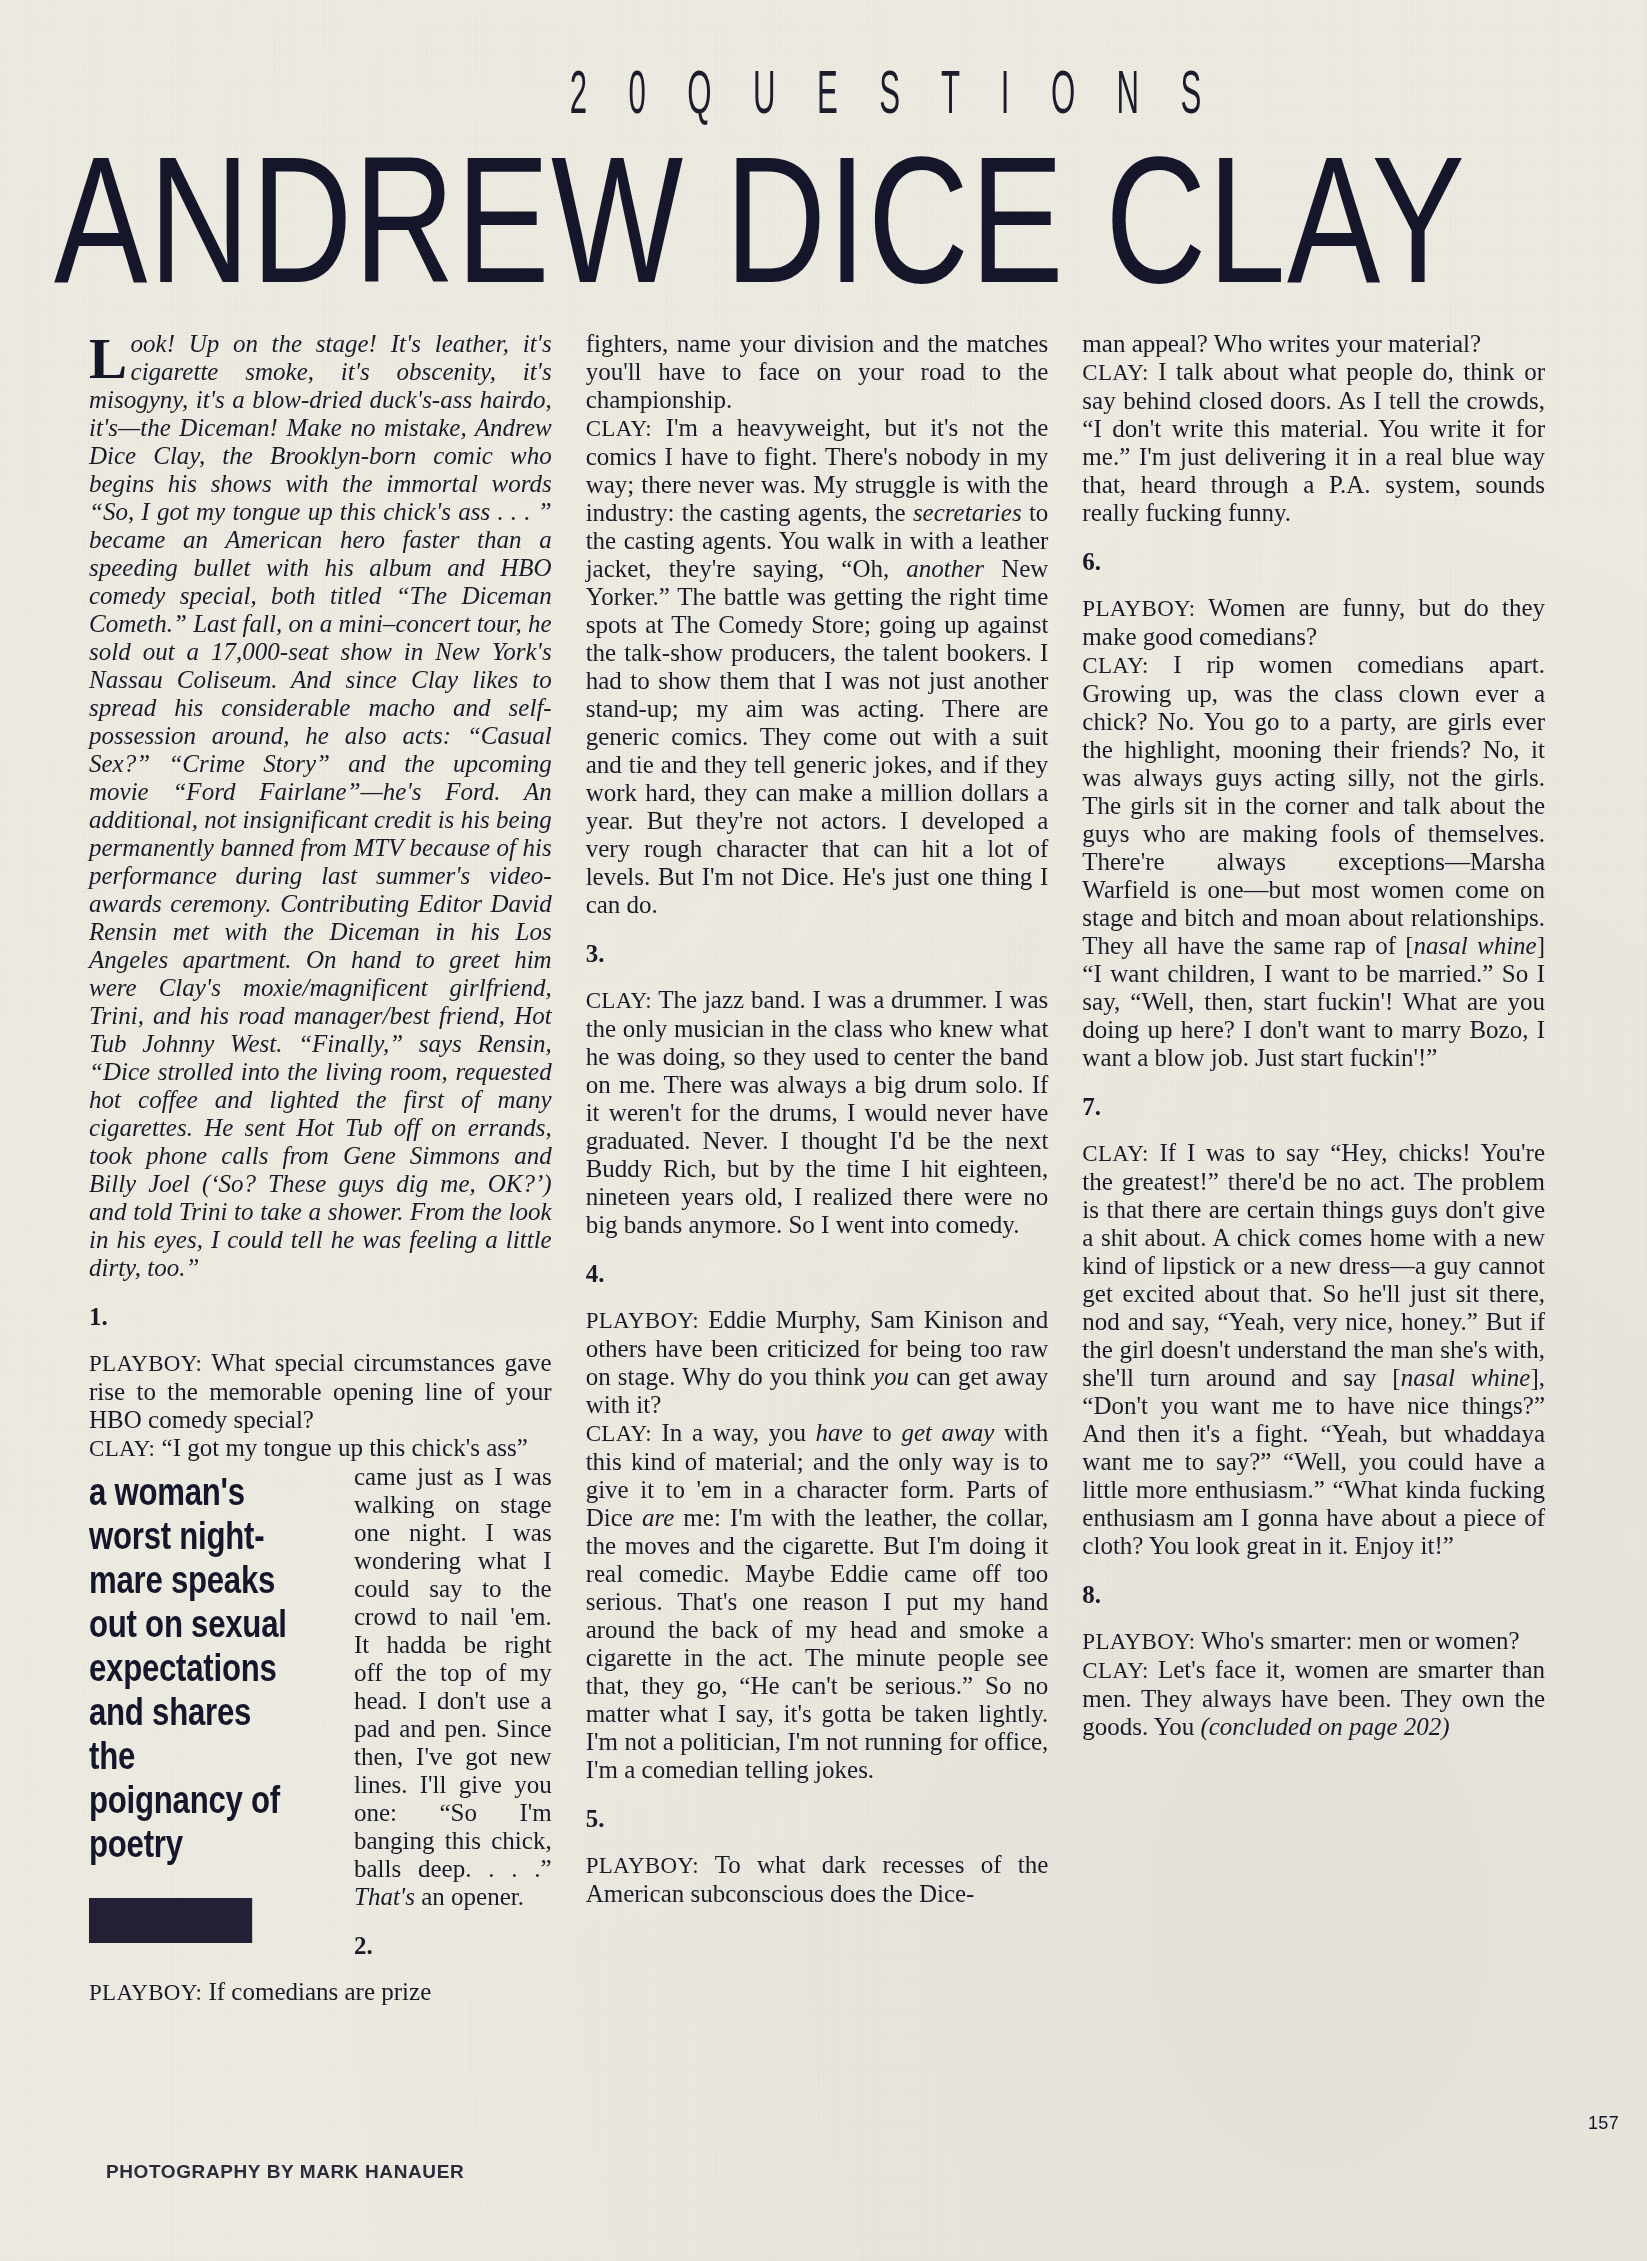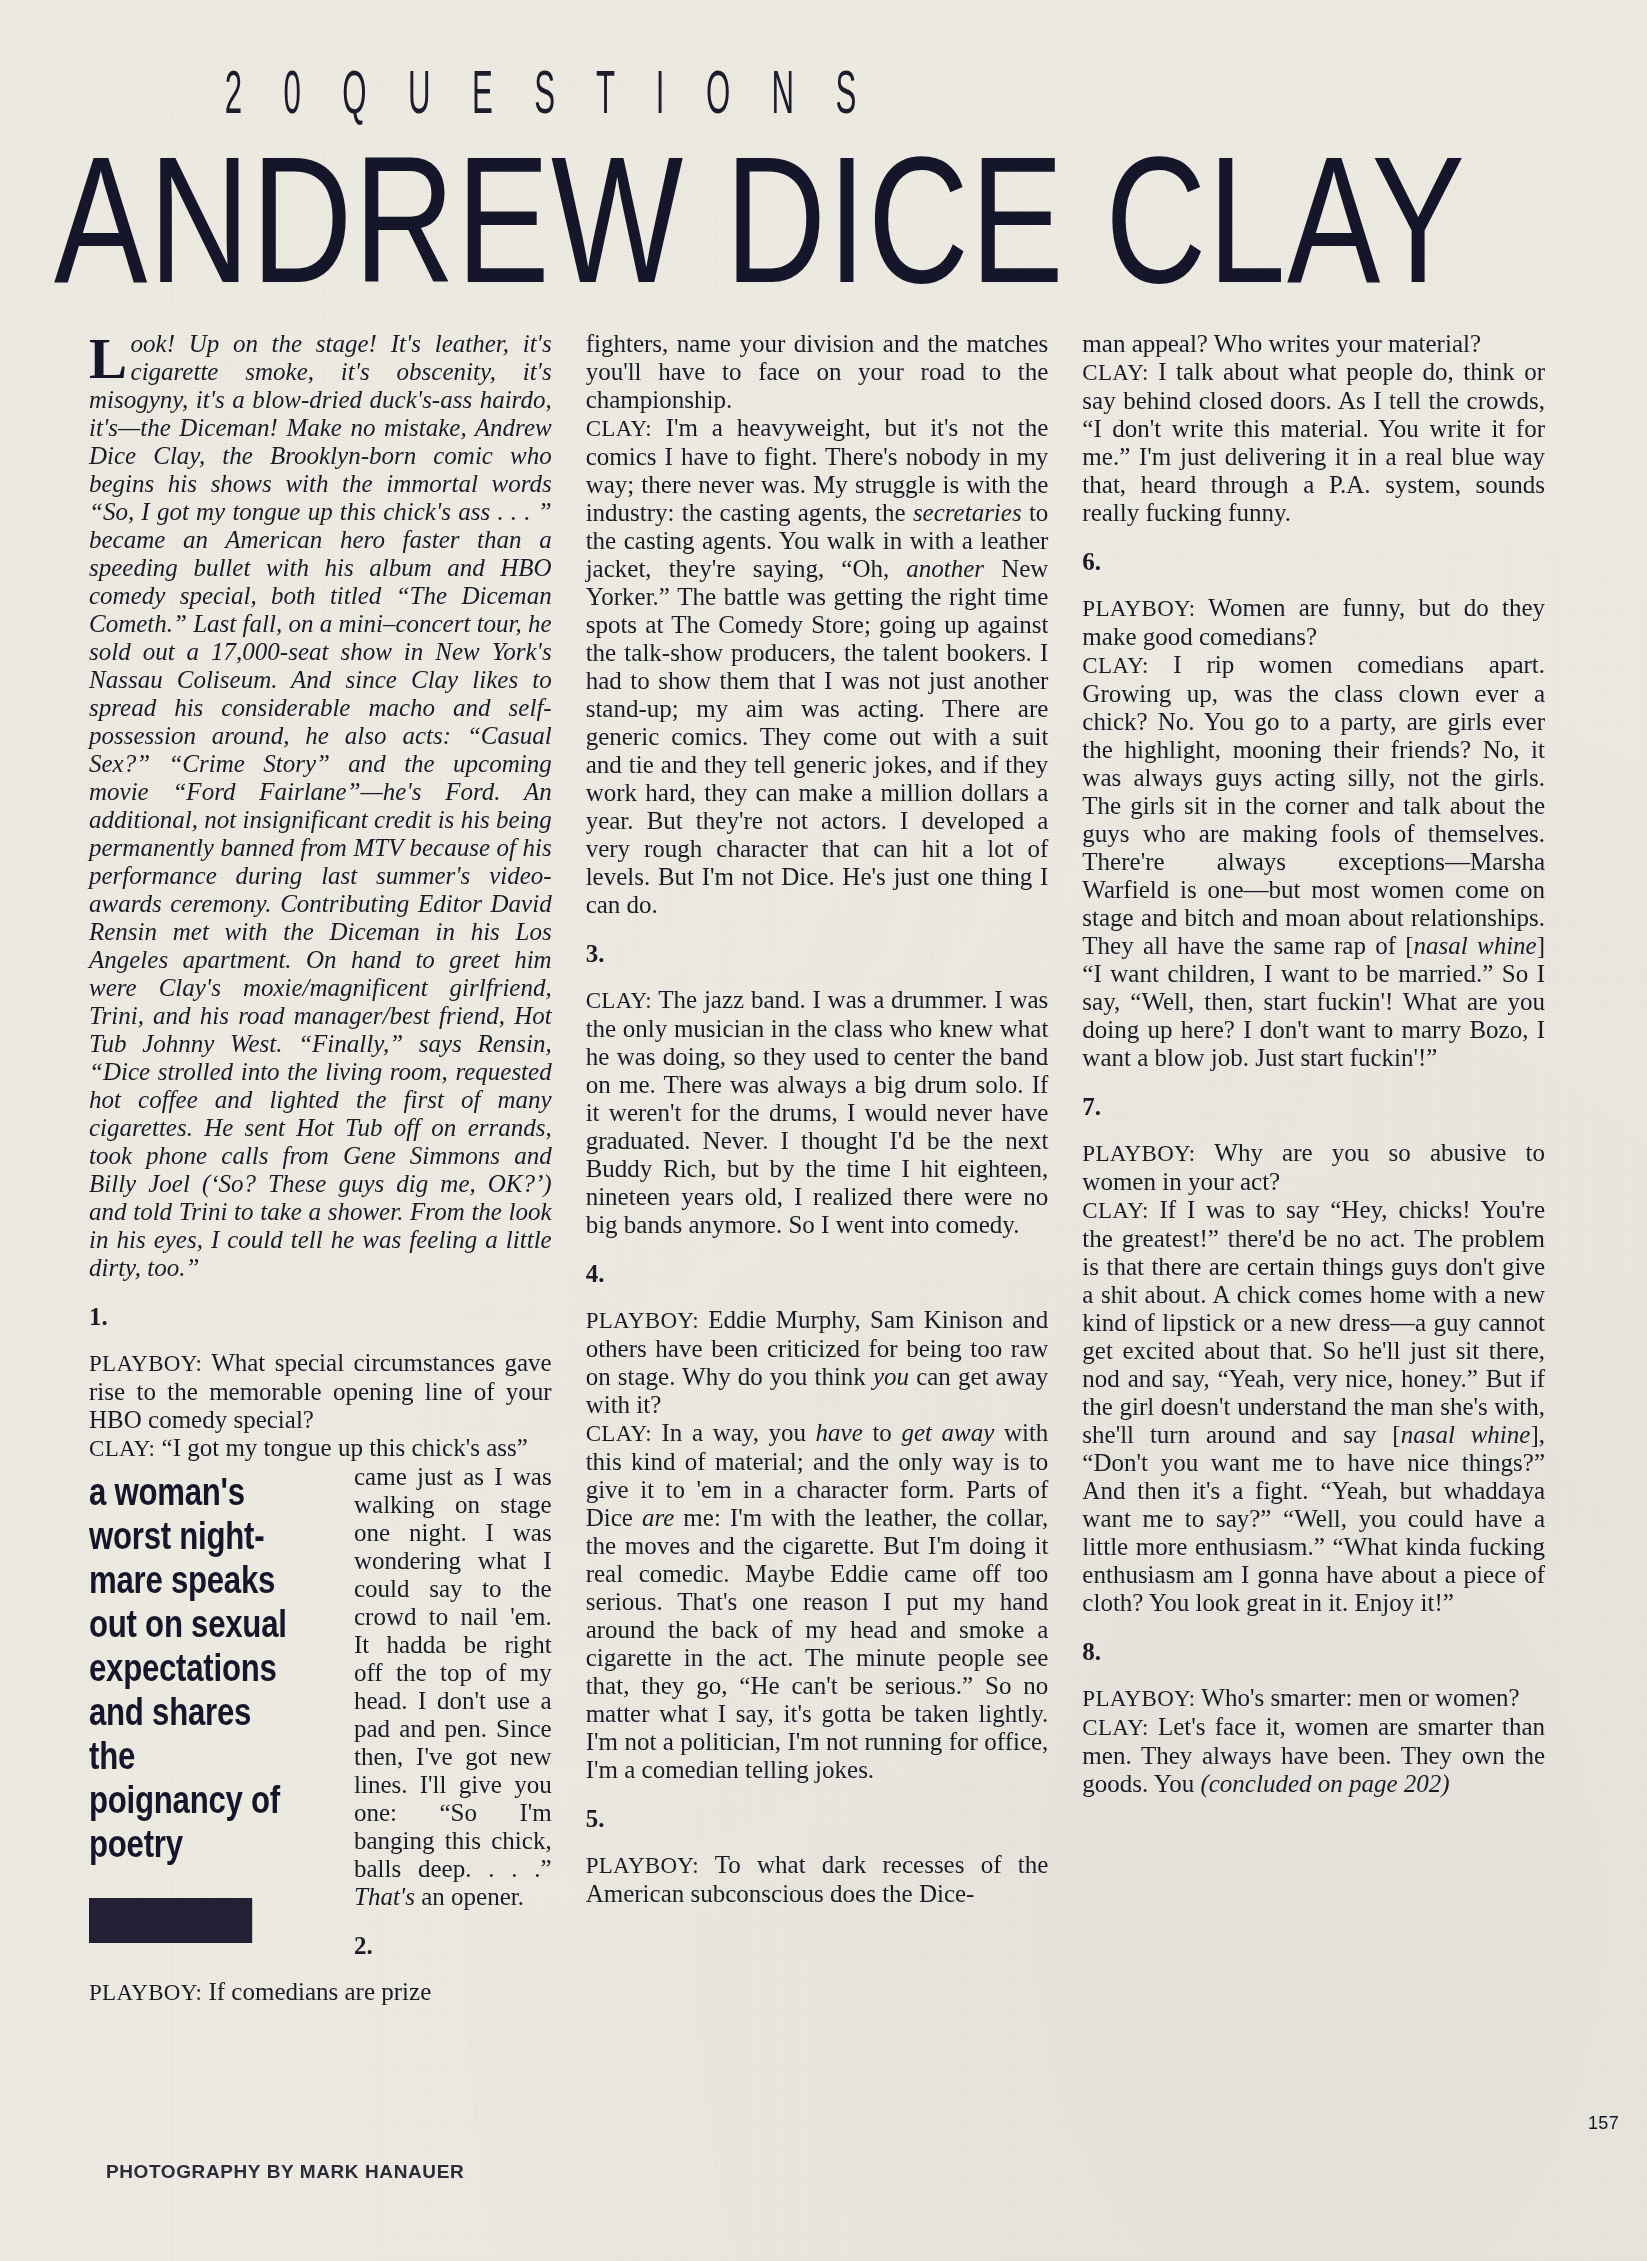--- a/index.html
+++ b/index.html
@@ -31,23 +31,22 @@
     mix-blend-mode: multiply;
     opacity: .9;
   }
 
   
   .masthead {
     position: absolute;
     left: 0;
     right: 0;
     top: 82px;
-    text-align: left;
+    text-align: center;
     padding-right: 43px;
-    padding-left: 42px;
   }
   .kicker {
     font-family: "Liberation Sans", sans-serif;
     font-size: 40px;
     font-weight: 400;
     letter-spacing: 21px;
     color: #1c1c2c;
     line-height: 1;
     transform: scaleY(1.55) scaleX(0.78);
     transform-origin: right bottom;
@@ -230,21 +229,20 @@
 
     <div class="col">
       <p><span>man appeal? Who writes your material?</span></p>
       <p><span class="speaker">CLAY:</span> <span>I talk about what people do, think or say behind closed doors. As I tell the crowds, “I don't write this material. You write it for me.” I'm just delivering it in a real blue way that, heard through a P.A. system, sounds really fucking funny.</span></p>
 
       <p class="qnum">6.</p>
       <p><span class="speaker">PLAYBOY:</span> <span>Women are funny, but do they make good comedians?</span></p>
       <p><span class="speaker">CLAY:</span> <span>I rip women comedians apart. Growing up, was the class clown ever a chick? No. You go to a party, are girls ever the highlight, mooning their friends? No, it was always guys acting silly, not the girls. The girls sit in the corner and talk about the guys who are making fools of themselves. There're always exceptions—Marsha Warfield is one—but most women come on stage and bitch and moan about relationships. They all have the same rap of [</span><em class="it">nasal whine</em><span>] “I want children, I want to be married.” So I say, “Well, then, start fuckin'! What are you doing up here? I don't want to marry Bozo, I want a blow job. Just start fuckin'!”</span></p>
 
       <p class="qnum">7.</p>
-      <p><span class="speaker">PLAYBOY:</span> <span>Why are you so abusive to women in your act?</span></p>
       <p><span class="speaker">CLAY:</span> <span>If I was to say “Hey, chicks! You're the greatest!” there'd be no act. The problem is that there are certain things guys don't give a shit about. A chick comes home with a new kind of lipstick or a new dress—a guy cannot get excited about that. So he'll just sit there, nod and say, “Yeah, very nice, honey.” But if the girl doesn't understand the man she's with, she'll turn around and say [</span><em class="it">nasal whine</em><span>], “Don't you want me to have nice things?” And then it's a fight. “Yeah, but whaddaya want me to say?” “Well, you could have a little more enthusiasm.” “What kinda fucking enthusiasm am I gonna have about a piece of cloth? You look great in it. Enjoy it!”</span></p>
 
       <p class="qnum">8.</p>
       <p><span class="speaker">PLAYBOY:</span> <span>Who's smarter: men or women?</span></p>
       <p><span class="speaker">CLAY:</span> <span>Let's face it, women are smarter than men. They always have been. They own the goods. You </span><em class="it">(concluded on page 202)</em></p>
     </div>
   </div>
 
   <div class="credit">PHOTOGRAPHY BY MARK HANAUER</div>
   <div class="folio">157</div>

